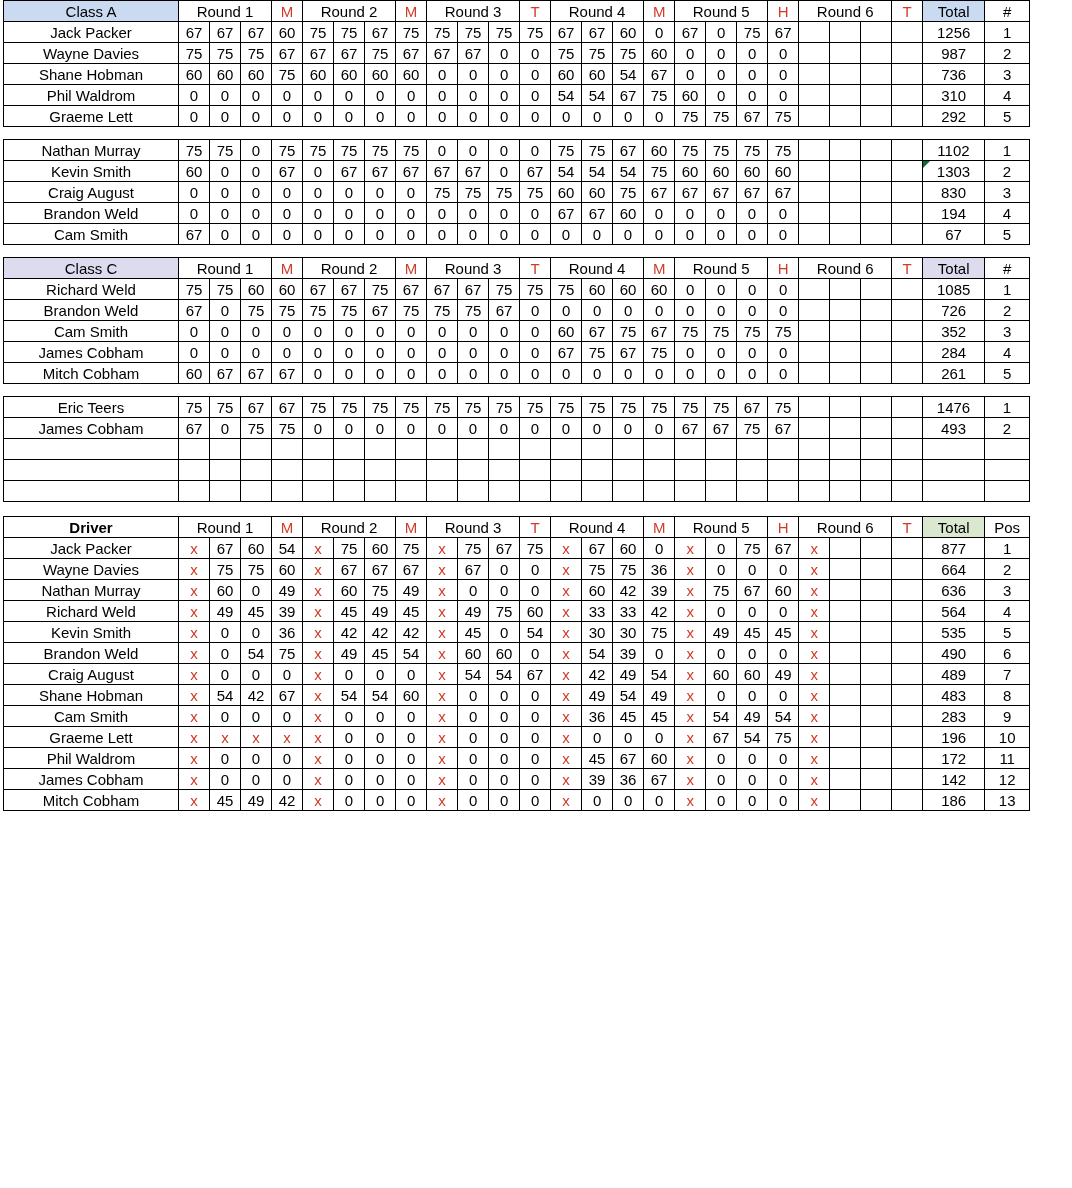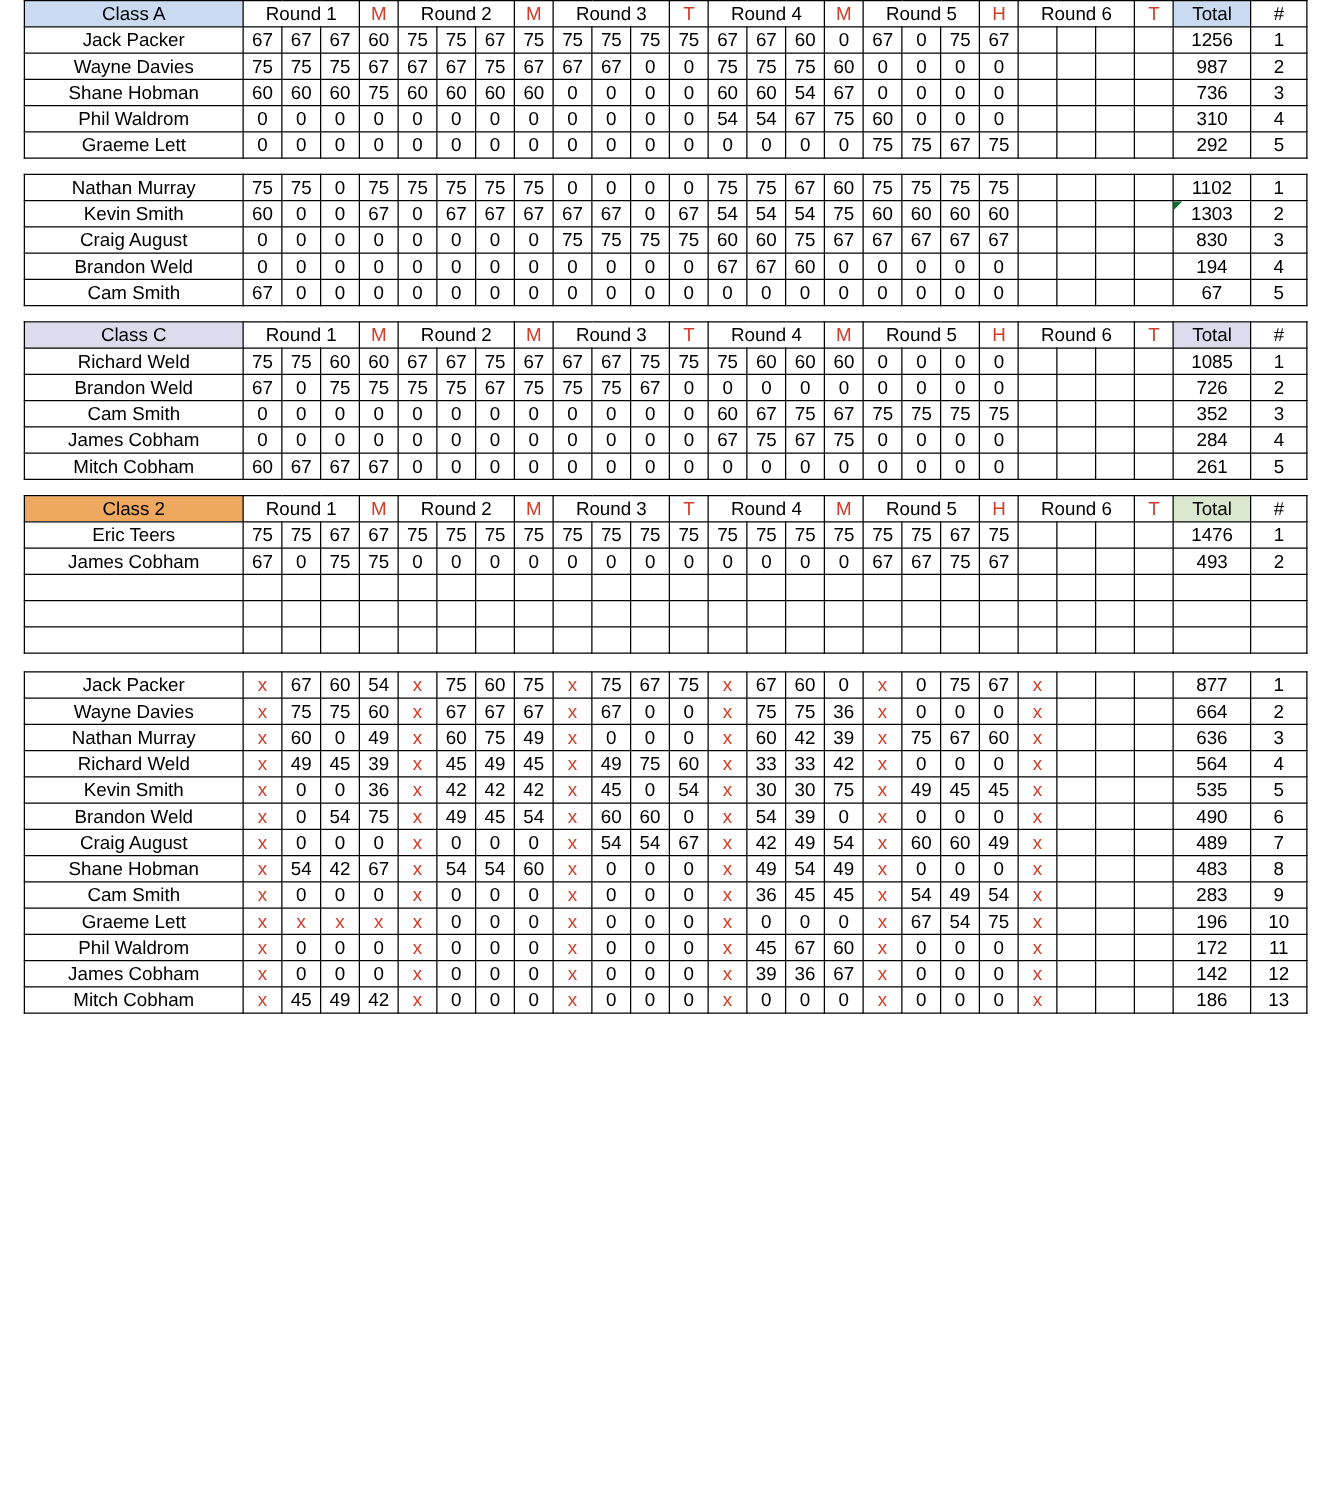--- a/index.html
+++ b/index.html
@@ -25,21 +25,21 @@
     font-weight: bold;
     margin: 0;
     padding: 6px 0 4px 6px;
     letter-spacing: -0.2px;
     line-height: 30px;
   }
   table.grid {
     border-collapse: collapse;
     table-layout: fixed;
     width: 900px;
-    margin-left: 19px;
+    margin-left: 3px;
   }
   table.grid td, table.grid th {
     border: 1px solid #000000;
     font-size: 15px;
     font-weight: normal;
     height: 20px;
     padding: 0 2px;
     text-align: center;
     vertical-align: middle;
     white-space: nowrap;
@@ -700,220 +700,220 @@
           <col style="width:31px">
           <col style="width:31px">
           <col style="width:31px">
           <col style="width:31px">
           <col style="width:31px">
           <col style="width:62px">
           <col style="width:45px">
         </colgroup>
         <tbody>
           <tr>
-            <td class="classhdr" style="background:#efa860">Class 2</td>
+            <td class="name">Eric Teers</td>
+            <td class="cell-num">75</td>
+            <td class="cell-num">75</td>
+            <td class="cell-num">67</td>
+            <td class="cell-num">67</td>
+            <td class="cell-num">75</td>
+            <td class="cell-num">75</td>
+            <td class="cell-num">75</td>
+            <td class="cell-num">75</td>
+            <td class="cell-num">75</td>
+            <td class="cell-num">75</td>
+            <td class="cell-num">75</td>
+            <td class="cell-num">75</td>
+            <td class="cell-num">75</td>
+            <td class="cell-num">75</td>
+            <td class="cell-num">75</td>
+            <td class="cell-num">75</td>
+            <td class="cell-num">75</td>
+            <td class="cell-num">75</td>
+            <td class="cell-num">67</td>
+            <td class="cell-num">75</td>
+            <td class="cell-num"></td>
+            <td class="cell-num"></td>
+            <td class="cell-num"></td>
+            <td class="cell-num"></td>
+            <td class="total-cell">1476</td>
+            <td class="pos-cell">1</td>
+          </tr>
+          <tr>
+            <td class="name">James Cobham</td>
+            <td class="cell-num">67</td>
+            <td class="cell-num">0</td>
+            <td class="cell-num">75</td>
+            <td class="cell-num">75</td>
+            <td class="cell-num">0</td>
+            <td class="cell-num">0</td>
+            <td class="cell-num">0</td>
+            <td class="cell-num">0</td>
+            <td class="cell-num">0</td>
+            <td class="cell-num">0</td>
+            <td class="cell-num">0</td>
+            <td class="cell-num">0</td>
+            <td class="cell-num">0</td>
+            <td class="cell-num">0</td>
+            <td class="cell-num">0</td>
+            <td class="cell-num">0</td>
+            <td class="cell-num">67</td>
+            <td class="cell-num">67</td>
+            <td class="cell-num">75</td>
+            <td class="cell-num">67</td>
+            <td class="cell-num"></td>
+            <td class="cell-num"></td>
+            <td class="cell-num"></td>
+            <td class="cell-num"></td>
+            <td class="total-cell">493</td>
+            <td class="pos-cell">2</td>
+          </tr>
+          <tr class="emptyrow">
+            <td class="name"></td>
+            <td></td>
+            <td></td>
+            <td></td>
+            <td></td>
+            <td></td>
+            <td></td>
+            <td></td>
+            <td></td>
+            <td></td>
+            <td></td>
+            <td></td>
+            <td></td>
+            <td></td>
+            <td></td>
+            <td></td>
+            <td></td>
+            <td></td>
+            <td></td>
+            <td></td>
+            <td></td>
+            <td></td>
+            <td></td>
+            <td></td>
+            <td></td>
+            <td></td>
+            <td></td>
+          </tr>
+          <tr class="emptyrow">
+            <td class="name"></td>
+            <td></td>
+            <td></td>
+            <td></td>
+            <td></td>
+            <td></td>
+            <td></td>
+            <td></td>
+            <td></td>
+            <td></td>
+            <td></td>
+            <td></td>
+            <td></td>
+            <td></td>
+            <td></td>
+            <td></td>
+            <td></td>
+            <td></td>
+            <td></td>
+            <td></td>
+            <td></td>
+            <td></td>
+            <td></td>
+            <td></td>
+            <td></td>
+            <td></td>
+            <td></td>
+          </tr>
+          <tr class="emptyrow">
+            <td class="name"></td>
+            <td></td>
+            <td></td>
+            <td></td>
+            <td></td>
+            <td></td>
+            <td></td>
+            <td></td>
+            <td></td>
+            <td></td>
+            <td></td>
+            <td></td>
+            <td></td>
+            <td></td>
+            <td></td>
+            <td></td>
+            <td></td>
+            <td></td>
+            <td></td>
+            <td></td>
+            <td></td>
+            <td></td>
+            <td></td>
+            <td></td>
+            <td></td>
+            <td></td>
+            <td></td>
+          </tr>
+        </tbody>
+      </table>
+    </div>
+
+  <div class="sec-gap"></div>
+
+
+  <div id="overall-container">
+      <table class="grid">
+        <colgroup>
+          <col style="width:175px">
+          <col style="width:31px">
+          <col style="width:31px">
+          <col style="width:31px">
+          <col style="width:31px">
+          <col style="width:31px">
+          <col style="width:31px">
+          <col style="width:31px">
+          <col style="width:31px">
+          <col style="width:31px">
+          <col style="width:31px">
+          <col style="width:31px">
+          <col style="width:31px">
+          <col style="width:31px">
+          <col style="width:31px">
+          <col style="width:31px">
+          <col style="width:31px">
+          <col style="width:31px">
+          <col style="width:31px">
+          <col style="width:31px">
+          <col style="width:31px">
+          <col style="width:31px">
+          <col style="width:31px">
+          <col style="width:31px">
+          <col style="width:31px">
+          <col style="width:62px">
+          <col style="width:45px">
+        </colgroup>
+        <tbody>
+          <tr>
+            <td class="name" style="font-weight:bold;background:#ffffff">Driver</td>
             <td class="roundhdr" colspan="3">Round 1</td>
             <td class="roundcode">M</td>
             <td class="roundhdr" colspan="3">Round 2</td>
             <td class="roundcode">M</td>
             <td class="roundhdr" colspan="3">Round 3</td>
             <td class="roundcode">T</td>
             <td class="roundhdr" colspan="3">Round 4</td>
             <td class="roundcode">M</td>
             <td class="roundhdr" colspan="3">Round 5</td>
             <td class="roundcode">H</td>
             <td class="roundhdr" colspan="3">Round 6</td>
             <td class="roundcode">T</td>
             <td class="totalhdr" style="background:#d9e8cf">Total</td>
-            <td class="poshdr name">#</td>
-          </tr>
-          <tr>
-            <td class="name">Eric Teers</td>
-            <td class="cell-num">75</td>
-            <td class="cell-num">75</td>
-            <td class="cell-num">67</td>
-            <td class="cell-num">67</td>
-            <td class="cell-num">75</td>
-            <td class="cell-num">75</td>
-            <td class="cell-num">75</td>
-            <td class="cell-num">75</td>
-            <td class="cell-num">75</td>
-            <td class="cell-num">75</td>
-            <td class="cell-num">75</td>
-            <td class="cell-num">75</td>
-            <td class="cell-num">75</td>
-            <td class="cell-num">75</td>
-            <td class="cell-num">75</td>
-            <td class="cell-num">75</td>
-            <td class="cell-num">75</td>
-            <td class="cell-num">75</td>
-            <td class="cell-num">67</td>
-            <td class="cell-num">75</td>
-            <td class="cell-num"></td>
-            <td class="cell-num"></td>
-            <td class="cell-num"></td>
-            <td class="cell-num"></td>
-            <td class="total-cell">1476</td>
-            <td class="pos-cell">1</td>
-          </tr>
-          <tr>
-            <td class="name">James Cobham</td>
-            <td class="cell-num">67</td>
-            <td class="cell-num">0</td>
-            <td class="cell-num">75</td>
-            <td class="cell-num">75</td>
-            <td class="cell-num">0</td>
-            <td class="cell-num">0</td>
-            <td class="cell-num">0</td>
-            <td class="cell-num">0</td>
-            <td class="cell-num">0</td>
-            <td class="cell-num">0</td>
-            <td class="cell-num">0</td>
-            <td class="cell-num">0</td>
-            <td class="cell-num">0</td>
-            <td class="cell-num">0</td>
-            <td class="cell-num">0</td>
-            <td class="cell-num">0</td>
-            <td class="cell-num">67</td>
-            <td class="cell-num">67</td>
-            <td class="cell-num">75</td>
-            <td class="cell-num">67</td>
-            <td class="cell-num"></td>
-            <td class="cell-num"></td>
-            <td class="cell-num"></td>
-            <td class="cell-num"></td>
-            <td class="total-cell">493</td>
-            <td class="pos-cell">2</td>
-          </tr>
-          <tr class="emptyrow">
-            <td class="name"></td>
-            <td></td>
-            <td></td>
-            <td></td>
-            <td></td>
-            <td></td>
-            <td></td>
-            <td></td>
-            <td></td>
-            <td></td>
-            <td></td>
-            <td></td>
-            <td></td>
-            <td></td>
-            <td></td>
-            <td></td>
-            <td></td>
-            <td></td>
-            <td></td>
-            <td></td>
-            <td></td>
-            <td></td>
-            <td></td>
-            <td></td>
-            <td></td>
-            <td></td>
-            <td></td>
-          </tr>
-          <tr class="emptyrow">
-            <td class="name"></td>
-            <td></td>
-            <td></td>
-            <td></td>
-            <td></td>
-            <td></td>
-            <td></td>
-            <td></td>
-            <td></td>
-            <td></td>
-            <td></td>
-            <td></td>
-            <td></td>
-            <td></td>
-            <td></td>
-            <td></td>
-            <td></td>
-            <td></td>
-            <td></td>
-            <td></td>
-            <td></td>
-            <td></td>
-            <td></td>
-            <td></td>
-            <td></td>
-            <td></td>
-            <td></td>
-          </tr>
-          <tr class="emptyrow">
-            <td class="name"></td>
-            <td></td>
-            <td></td>
-            <td></td>
-            <td></td>
-            <td></td>
-            <td></td>
-            <td></td>
-            <td></td>
-            <td></td>
-            <td></td>
-            <td></td>
-            <td></td>
-            <td></td>
-            <td></td>
-            <td></td>
-            <td></td>
-            <td></td>
-            <td></td>
-            <td></td>
-            <td></td>
-            <td></td>
-            <td></td>
-            <td></td>
-            <td></td>
-            <td></td>
-            <td></td>
-          </tr>
-        </tbody>
-      </table>
-    </div>
-
-  <div class="sec-gap"></div>
-
-
-  <div id="overall-container">
-      <table class="grid">
-        <colgroup>
-          <col style="width:175px">
-          <col style="width:31px">
-          <col style="width:31px">
-          <col style="width:31px">
-          <col style="width:31px">
-          <col style="width:31px">
-          <col style="width:31px">
-          <col style="width:31px">
-          <col style="width:31px">
-          <col style="width:31px">
-          <col style="width:31px">
-          <col style="width:31px">
-          <col style="width:31px">
-          <col style="width:31px">
-          <col style="width:31px">
-          <col style="width:31px">
-          <col style="width:31px">
-          <col style="width:31px">
-          <col style="width:31px">
-          <col style="width:31px">
-          <col style="width:31px">
-          <col style="width:31px">
-          <col style="width:31px">
-          <col style="width:31px">
-          <col style="width:31px">
-          <col style="width:62px">
-          <col style="width:45px">
-        </colgroup>
-        <tbody>
+            <td class="poshdr name">Pos</td>
+          </tr>
           <tr>
             <td class="name">Jack Packer</td>
             <td class="cell-num x">x</td>
             <td class="cell-num">67</td>
             <td class="cell-num">60</td>
             <td class="cell-num">54</td>
             <td class="cell-num x">x</td>
             <td class="cell-num">75</td>
             <td class="cell-num">60</td>
             <td class="cell-num">75</td>

